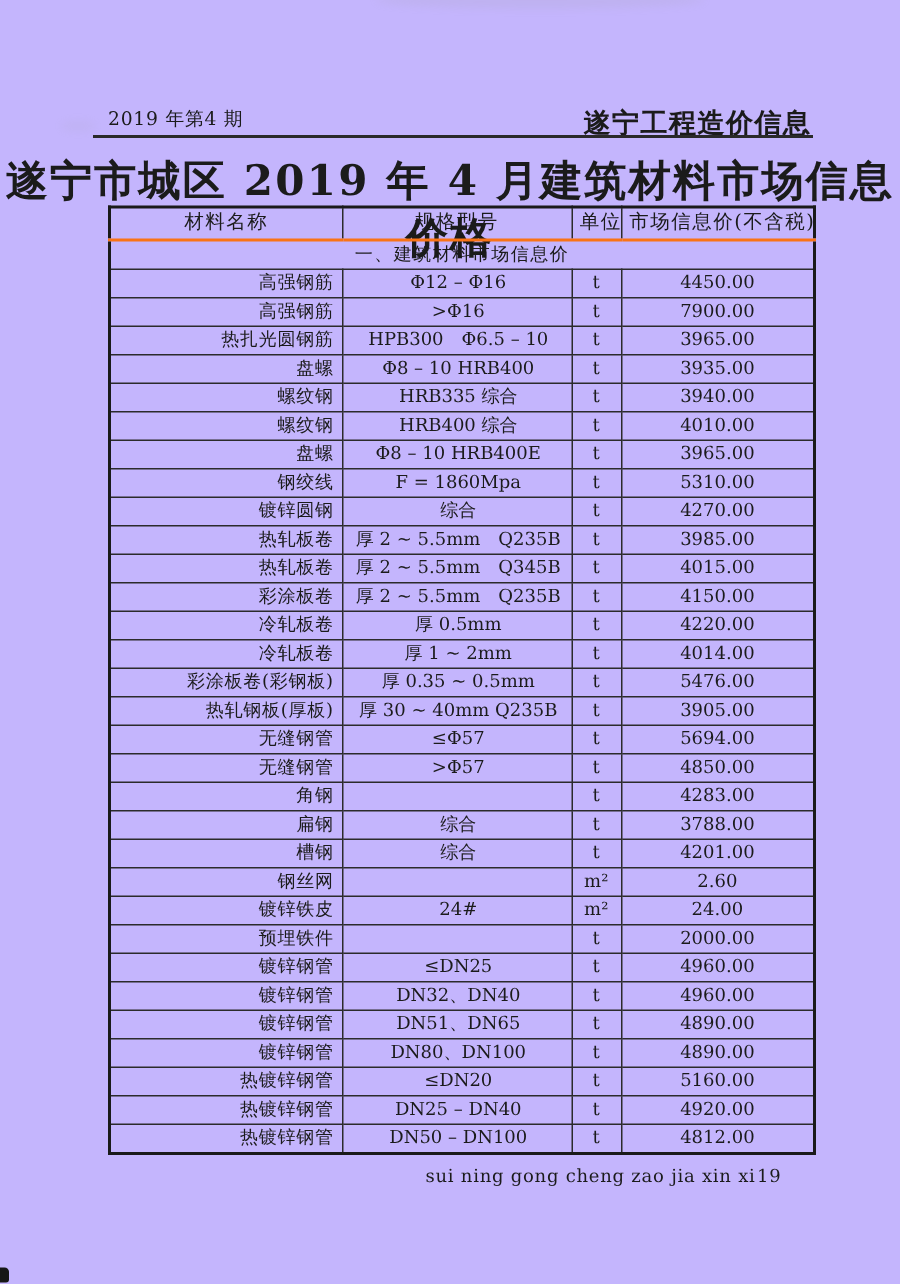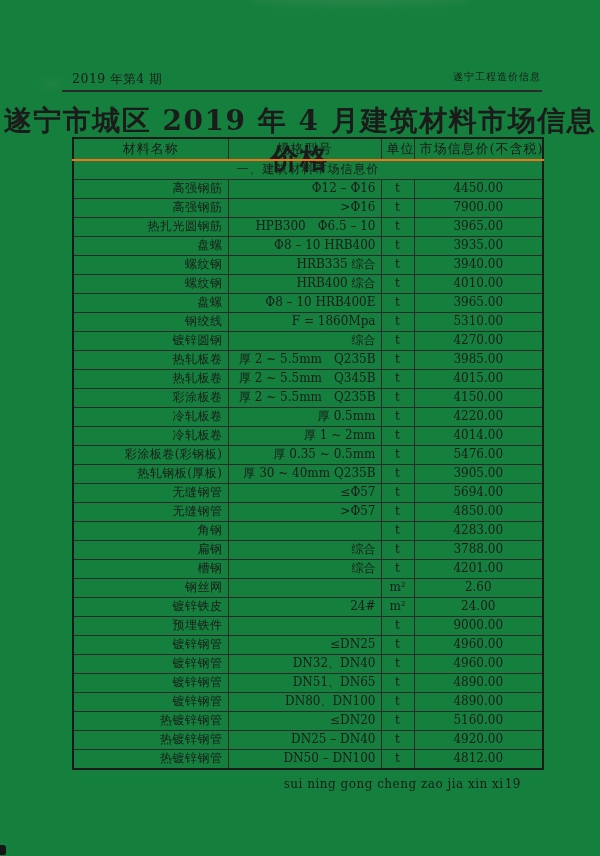--- a/index.html
+++ b/index.html
@@ -3,31 +3,31 @@
 <meta charset="utf-8">
 <style>
   html,body { margin:0; padding:0; }
   body {
     width:600px; height:856px;
     font-family:"DejaVu Serif","Liberation Serif",serif;
     background:#ffffff;
   }
   .page {
     position:relative; width:600px; height:856px;
-    background:#15803d; color:#1b1b1b; overflow:hidden;
+    background:#c4b5fd; color:#1b1b1b; overflow:hidden;
   }
   
   .smudge { position:absolute; background:#9a9a96; border-radius:50%; filter:blur(3px); }
   .smudge.a { left:250px; top:-6px; width:220px; height:12px; opacity:.12; }
   .smudge.b { left:40px; top:80px; width:24px; height:8px; opacity:.08; }
   .corner-speck { position:absolute; left:0; top:845px; width:6px; height:10px; background:#161616; border-radius:0 3px 2px 0; }
 
   
   .hdr-left  { position:absolute; left:72px;  top:71px; font-size:12.5px; letter-spacing:.5px; }
-  .hdr-right { position:absolute; right:59px; top:70px; font-size:10px; font-weight:normal; letter-spacing:1px; }
+  .hdr-right { position:absolute; right:59px; top:70px; font-size:18px; font-weight:bold; letter-spacing:1px; }
   .hdr-rule  { position:absolute; left:62px; top:90px; width:480px; height:2px; background:#2a2a2a; }
 
   
   .title {
     position:absolute; left:0; top:102px; width:600px;
     text-align:center; font-size:28px; font-weight:bold; letter-spacing:1.5px;
   }
 
   
   .tbl-wrap { position:absolute; left:72px; top:137px; }
@@ -41,21 +41,21 @@
     height:18px; padding:0 5px;
     overflow:hidden; white-space:nowrap;
     font-family:inherit;
   }
   thead th {
     height:20px; font-size:13px; font-weight:normal;
     text-align:center; border-bottom:2px solid #f97316; letter-spacing:1px;
   }
   tr.section-row td { text-align:center; letter-spacing:1px; }
   td.col-name { text-align:right; padding-left:7px; letter-spacing:.5px; }
-  td.col-spec { text-align:right; padding-left:7px; }
+  td.col-spec { text-align:center; padding-left:7px; }
   td.col-unit { text-align:center; }
   td.col-price{ text-align:center; }
 
   
   .footer { position:absolute; top:777px; right:79px; font-size:12px; letter-spacing:.5px; }
   .footer .pgnum { margin-left:1px; }
 </style>
 </head>
 <body>
 
@@ -226,21 +226,21 @@
           <tr>
             <td class="col-name">镀锌铁皮</td>
             <td class="col-spec">24#</td>
             <td class="col-unit">m²</td>
             <td class="col-price">24.00</td>
           </tr>
           <tr>
             <td class="col-name">预埋铁件</td>
             <td class="col-spec"></td>
             <td class="col-unit">t</td>
-            <td class="col-price">9000.00</td>
+            <td class="col-price">2000.00</td>
           </tr>
           <tr>
             <td class="col-name">镀锌钢管</td>
             <td class="col-spec">≤DN25</td>
             <td class="col-unit">t</td>
             <td class="col-price">4960.00</td>
           </tr>
           <tr>
             <td class="col-name">镀锌钢管</td>
             <td class="col-spec">DN32、DN40</td>

